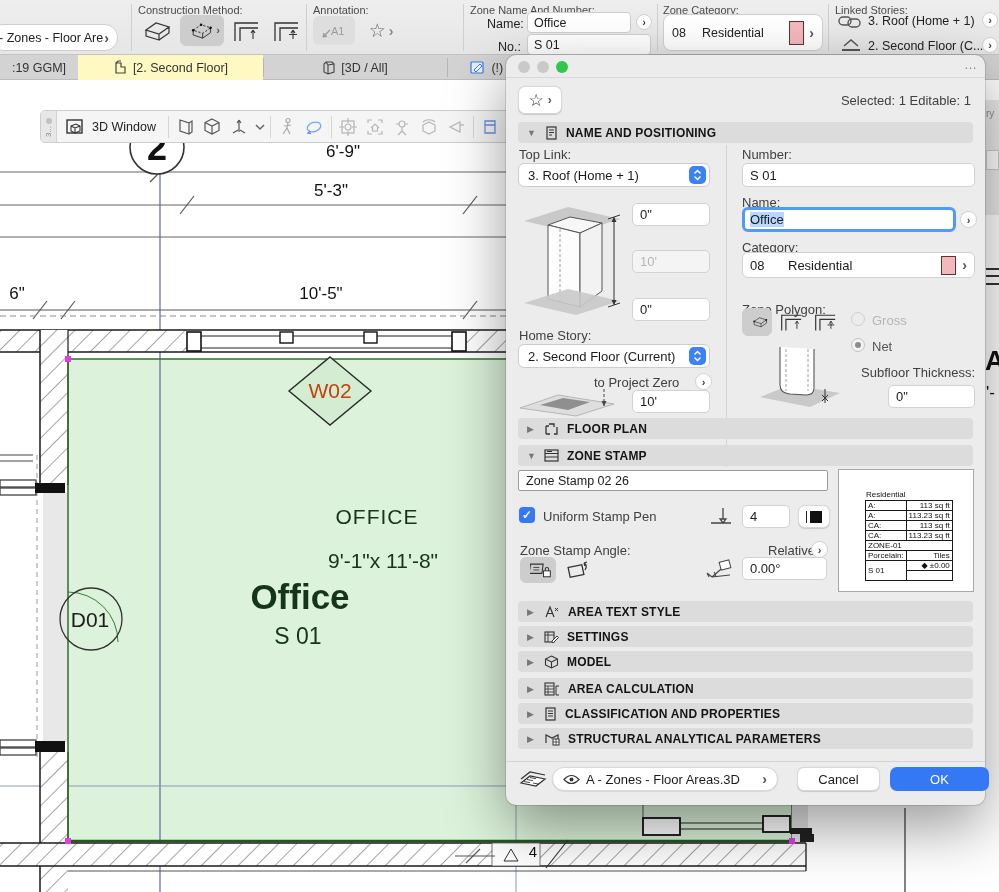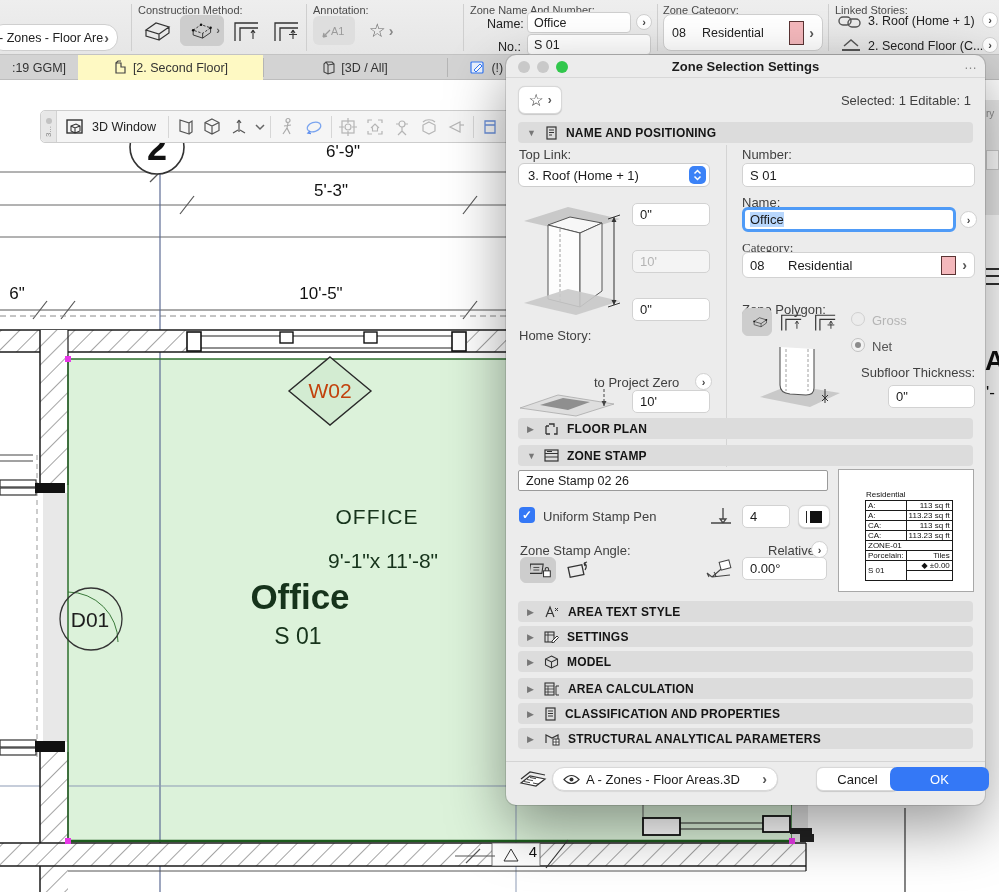--- a/index.html
+++ b/index.html
@@ -414,21 +414,20 @@
         </svg>
       <span>(!) L</span>
     </div>
   </div>
 
   <div class="dialog">
     <div class="titlebar">
       <span class="tl" style="left:12px;background:#c9c9c9;"></span>
       <span class="tl" style="left:31px;background:#c9c9c9;"></span>
       <span class="tl" style="left:50px;background:#31C74C;"></span>
-      <span class="dlg-title">Zone Selection Settings</span>
       <span class="dlg-more">…</span>
     </div>
 
     <div class="btn plain" style="left:12px;top:31px;width:44px;height:28px;gap:4px;">
       <span style="font-size:17px;color:#333;">☆</span>
       <span class="chev" style="font-size:12px;">›</span>
     </div>
     <div class="lbl" style="right:14px;top:38px;left:auto;">Selected: 1 Editable: 1</div>
 
     <div class="shead" style="top:67px;">
@@ -466,20 +465,28 @@
         <span>0"</span>
       </div>
     <div class="fld" style="left:126px;top:195px;width:78px;height:23px;color:#b4b4b4;background:#f4f4f4;">
         <span>10'</span>
       </div>
     <div class="fld" style="left:126px;top:243px;width:78px;height:23px;">
         <span>0"</span>
       </div>
 
     <div class="lbl" style="left:13px;top:273px;">Home Story:</div>
+    <div class="sel" style="left:12px;top:289px;width:192px;height:24px;">
+      <span>2. Second Floor (Current)</span>
+      <span class="stepper">
+          <svg width="9" height="12" viewBox="0 0 9 12">
+            <path d="M1.5,4.5 L4.5,1.5 L7.5,4.5 M1.5,7.5 L4.5,10.5 L7.5,7.5" fill="none" stroke="#fff" stroke-width="1.5"></path>
+          </svg>
+        </span>
+    </div>
 
     <div class="lbl" style="left:88px;top:320px;">to Project Zero</div>
     <div class="mini-circle" style="left:189px;top:318px;">
         <span>›</span>
       </div>
     <svg class="abs" style="left:12px;top:332px;" width="100" height="30" viewBox="0 0 100 30">
       <polygon points="2,21 40,8 96,17 58,29" fill="#dedede" stroke="#aaa" stroke-width="0.8"></polygon>
       <polygon points="22,18 45,11 72,15 50,23" fill="#8f8f8f"></polygon>
       <line x1="86" y1="2" x2="86" y2="19" stroke="#444" stroke-width="1" stroke-dasharray="3 2"></line>
       <path d="M86,19 l-2.5,-5 h5 Z" fill="#444"></path>
@@ -496,21 +503,21 @@
       </div>
 
     <div class="lbl" style="left:236px;top:140px;">Name:</div>
     <div class="fld" style="left:236px;top:152px;width:214px;height:25px;border:3px solid #4f9bf7;border-radius:6px;padding:0 5px;">
       <span style="background:#b8d7fd;">Office</span>
     </div>
     <div class="mini-circle" style="left:454px;top:156px;">
         <span>›</span>
       </div>
 
-    <div class="lbl" style="left:236px;top:185px;font-family:Liberation Serif, serif;">Category:</div>
+    <div class="lbl" style="left:236px;top:185px;">Category:</div>
     <div class="fld" style="left:236px;top:197px;width:233px;height:26px;border-radius:6px;">
       <span style="width:38px;">08</span>
       <span style="flex:1;">Residential</span>
       <span class="swatch" style="width:15px;height:19px;display:inline-block;"></span>
       <span class="chev" style="margin-left:6px;">›</span>
     </div>
 
     <div class="lbl" style="left:236px;top:247px;">Zone Polygon:</div>
     <div class="icon-btn sel" style="left:236px;top:253px;width:30px;height:28px;">
       <svg width="26" height="22" viewBox="0 0 30 26">
@@ -710,21 +717,21 @@
       <path d="M2,12 L11,5 L26,8" fill="none" stroke="#333" stroke-width="1.2"></path>
     </svg>
     <div class="btn plain" style="left:46px;top:712px;width:226px;border-radius:13px;justify-content:flex-start;gap:6px;padding:0 10px;">
       <svg width="17" height="11" viewBox="0 0 17 11">
           <path d="M1,5.5 Q8.5,-2.5 16,5.5 Q8.5,13.5 1,5.5 Z" fill="none" stroke="#333" stroke-width="1.2"></path>
           <circle cx="8.5" cy="5.5" r="2" fill="#333"></circle>
         </svg>
       <span style="flex:1;">A - Zones - Floor Areas.3D</span>
       <span class="chev">›</span>
     </div>
-    <div class="btn plain" style="left:291px;top:712px;width:83px;margin-left:19px;">
+    <div class="btn plain" style="left:291px;top:712px;width:83px;">
         <span>Cancel</span>
       </div>
     <div class="btn primary" style="left:384px;top:712px;width:99px;">
         <span>OK</span>
       </div>
   </div>
 
 </div>
 
 </body></html>

